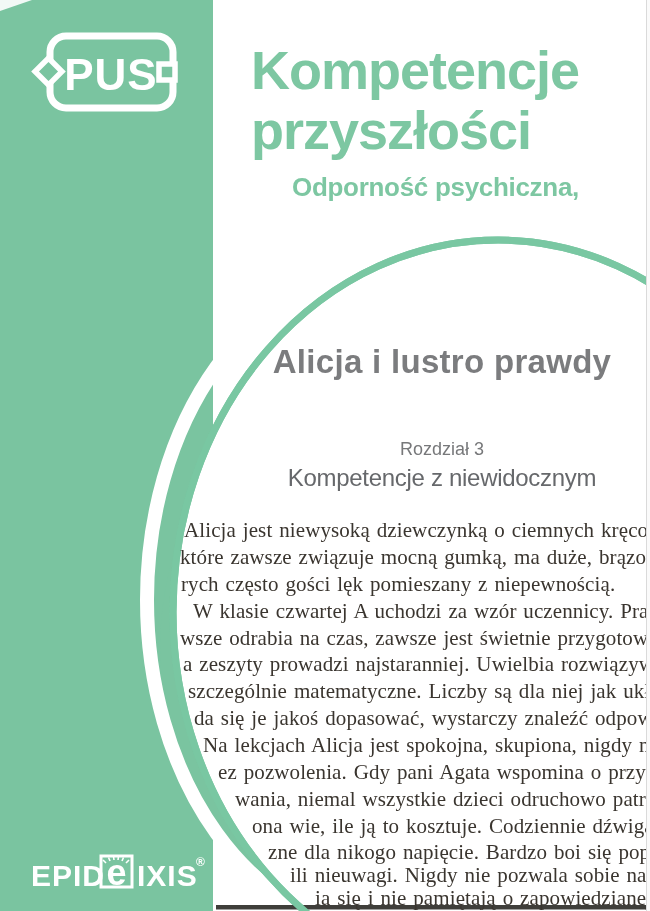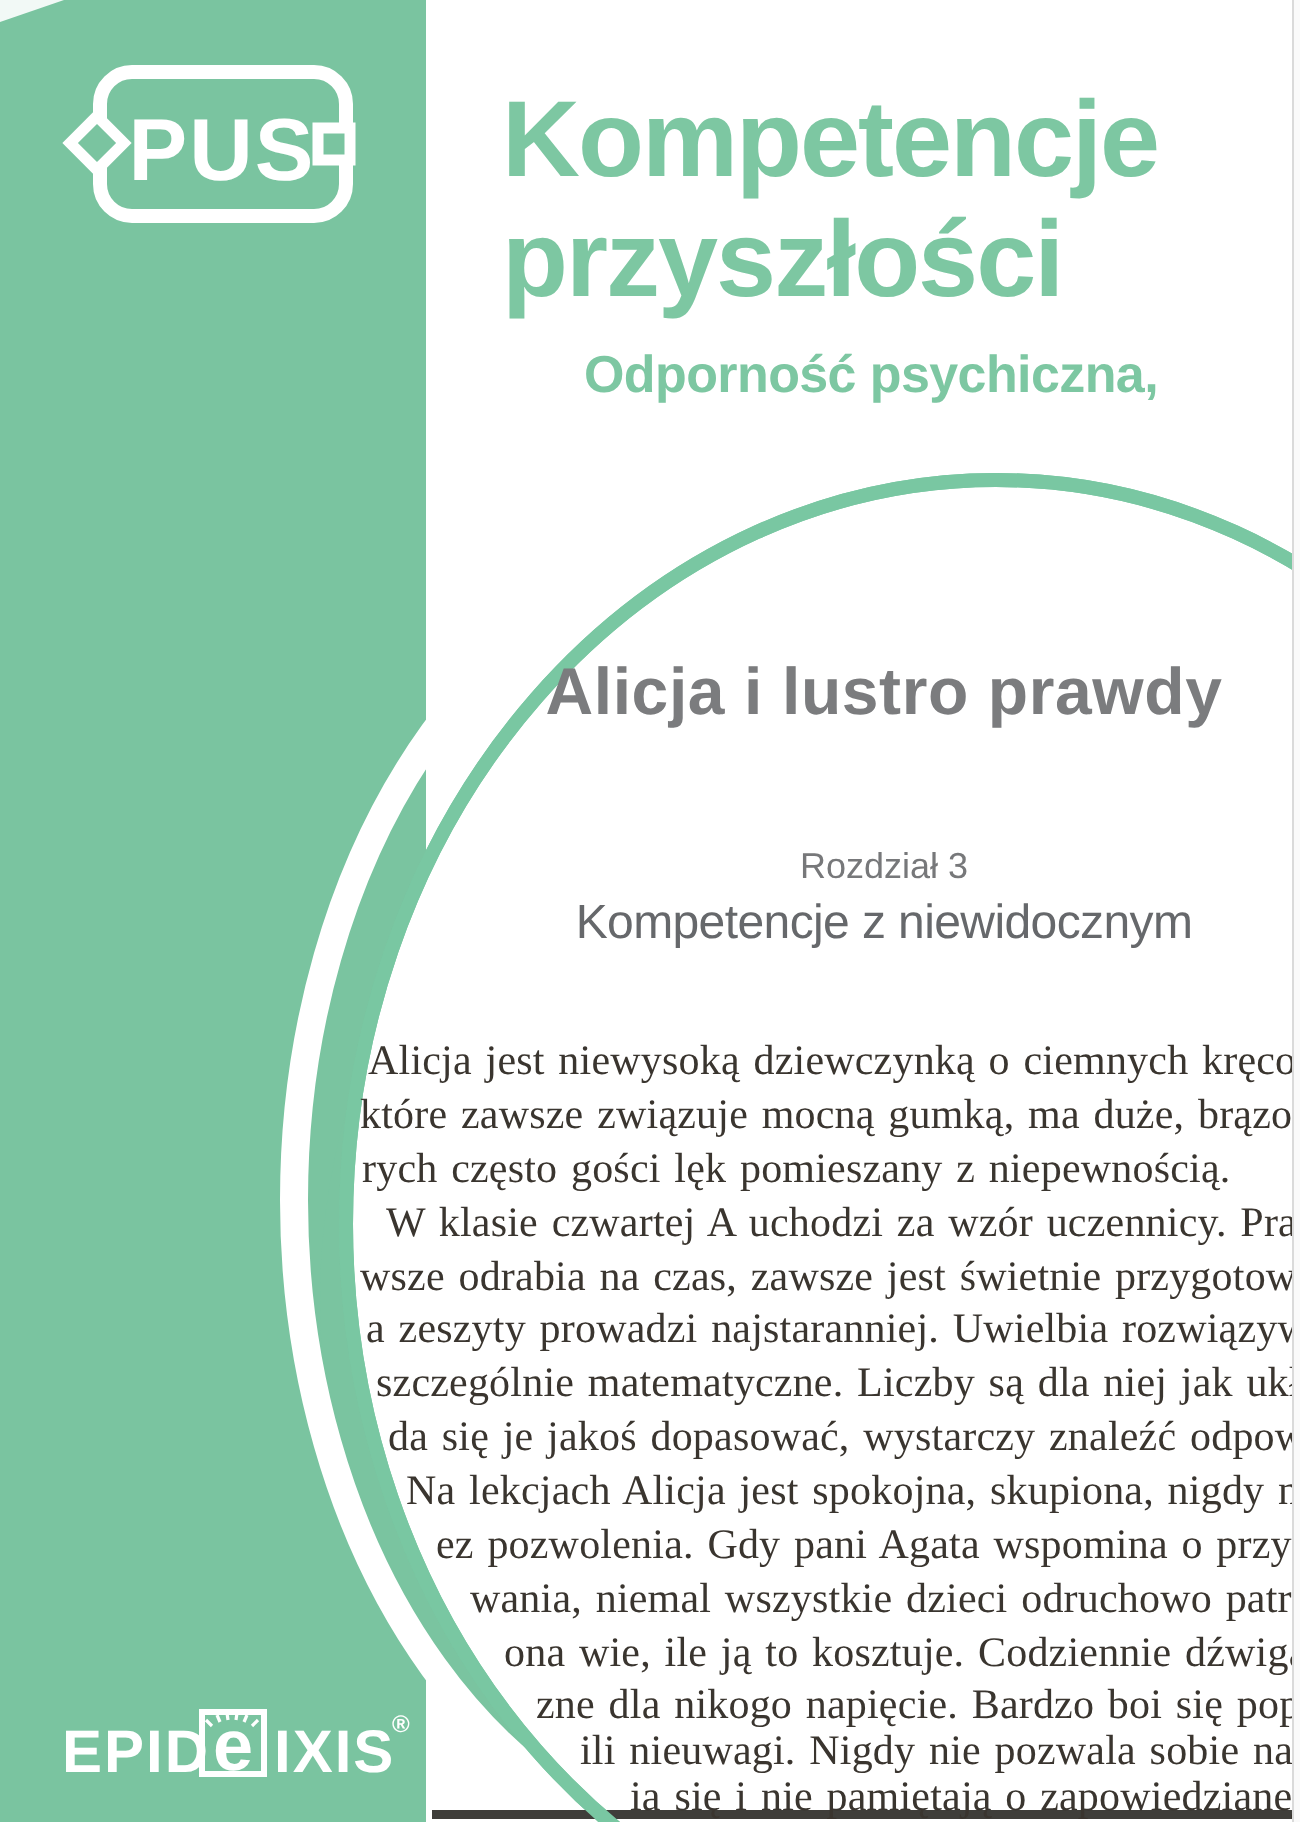--- a/index.html
+++ b/index.html
@@ -6,21 +6,21 @@
   .stage{position:relative;width:650px;height:911px;overflow:hidden;background:#ffffff;
          font-family:"Liberation Sans",sans-serif;}
   .stage svg.bg{position:absolute;left:0;top:0;}
   svg text{font-family:"Liberation Sans",sans-serif;}
 
   .series-title{position:absolute;left:251px;top:40px;color:#7dc7a2;font-weight:700;
                 font-size:54px;line-height:60px;letter-spacing:-1px;}
   .series-subtitle{position:absolute;left:248px;top:172px;color:#7dc7a2;font-weight:700;
                    font-size:26px;line-height:30px;letter-spacing:-0.3px;margin-left:44px;}
 
-  .preview-head{position:absolute;left:242px;width:400px;text-align:center;}
+  .preview-head{position:absolute;left:242px;width:400px;text-align:center;margin-top:16px;}
   .story-title{top:327px;font-size:33px;font-weight:700;color:#7b7c7e;letter-spacing:0.3px;}
   .chapter-label{top:423px;font-size:18px;color:#77787a;}
   .chapter-title{top:448px;font-size:24px;line-height:28px;color:#66686b;letter-spacing:-0.3px;}
 
   .bline{position:absolute;white-space:nowrap;font-family:"Liberation Serif",serif;
          font-size:21px;color:#3a352f;word-spacing:1.5px;letter-spacing:0.1px;}
 
   .edge-right{position:absolute;right:0;top:0;width:3px;height:100%;
               background:#fafafa;border-left:1px solid #dadada;}
 </style>

